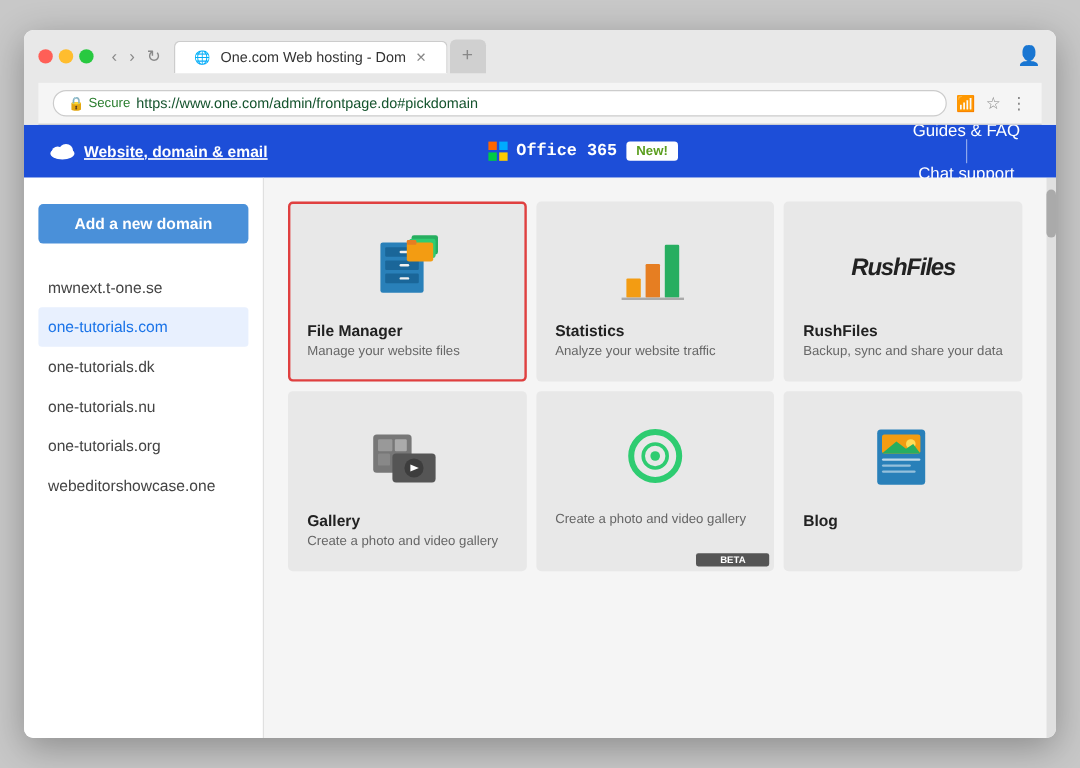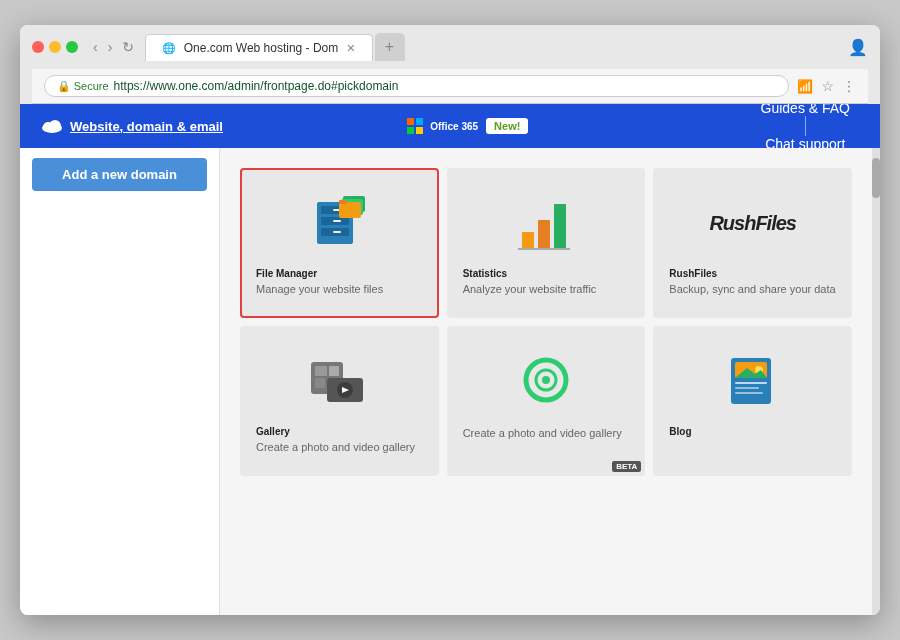--- a/index.html
+++ b/index.html
@@ -175,22 +175,23 @@
       flex: 1;
       justify-content: flex-start;
       margin-left: 20px;
     }
 
     .office365-logo {
       display: flex;
       align-items: center;
       gap: 5px;
       color: #fff;
-      font-size: 10px;
+      font-size: 14px;
       font-weight: 600;
+      font-family: Liberation Mono, monospace;
     }
 
     .office-icon {
       width: 20px;
       height: 20px;
     }
 
     .new-badge {
       background: #fff;
       color: #5a9e1e;
@@ -226,21 +227,21 @@
       display: flex;
       flex: 1;
       overflow: hidden;
     }
 
     
     .sidebar {
       width: 200px;
       background: #fff;
       border-right: 1px solid #e0e0e0;
-      padding: 10px 12px;
+      padding: 22px 12px;
       flex-shrink: 0;
       overflow-y: auto;
     }
 
     .add-domain-btn {
       background: #4a90d9;
       color: #fff;
       border: none;
       border-radius: 4px;
       padding: 9px 16px;
@@ -310,21 +311,21 @@
       align-items: center;
       justify-content: center;
       margin-bottom: 10px;
     }
 
     .app-info {
       width: 100%;
     }
 
     .app-title {
-      font-size: 10px;
+      font-size: 13px;
       font-weight: 600;
       color: #222;
       margin-bottom: 3px;
     }
 
     .app-desc {
       font-size: 11px;
       color: #666;
       line-height: 1.4;
     }
@@ -358,21 +359,21 @@
     
 
     .beta-badge {
       position: absolute;
       bottom: 4px;
       right: 4px;
       background: #555;
       color: #fff;
       font-size: 8px;
       font-weight: 700;
-      padding: 1px 4px;
+      padding: 1px 20px;
       border-radius: 2px;
     }
   </style>
 </head>
 <body>
 
 <div class="browser-window">
 
   <div class="browser-chrome">
     <div class="browser-controls">
@@ -444,20 +445,28 @@
         <span class="nav-right-item">Guides &amp; FAQ</span>
         <div class="nav-divider"></div>
         <span class="nav-right-item">Chat support</span>
       </div>
     </div>
 
     <div class="main-layout">
 
       <div class="sidebar">
         <button class="add-domain-btn">Add a new domain</button>
+        <ul class="domain-list">
+          <li class="domain-item">mwnext.t-one.se</li>
+          <li class="domain-item active">one-tutorials.com</li>
+          <li class="domain-item">one-tutorials.dk</li>
+          <li class="domain-item">one-tutorials.nu</li>
+          <li class="domain-item">one-tutorials.org</li>
+          <li class="domain-item">webeditorshowcase.one</li>
+        </ul>
       </div>
 
       <div class="content-area">
         <div class="apps-grid">
 
           <div class="app-card selected">
             <div class="app-icon-area">
               <svg width="64" height="58" viewBox="0 0 64 58">
 
                 <rect x="10" y="8" width="36" height="42" rx="2" fill="#2980b9"></rect>

